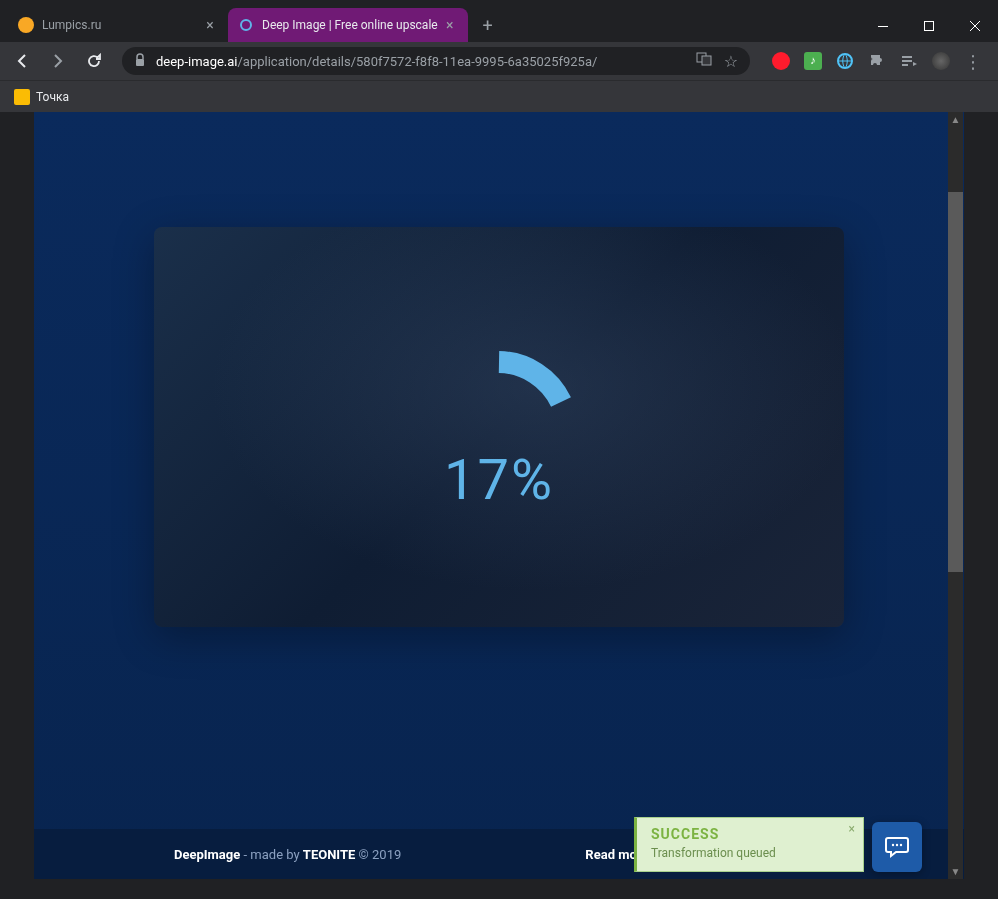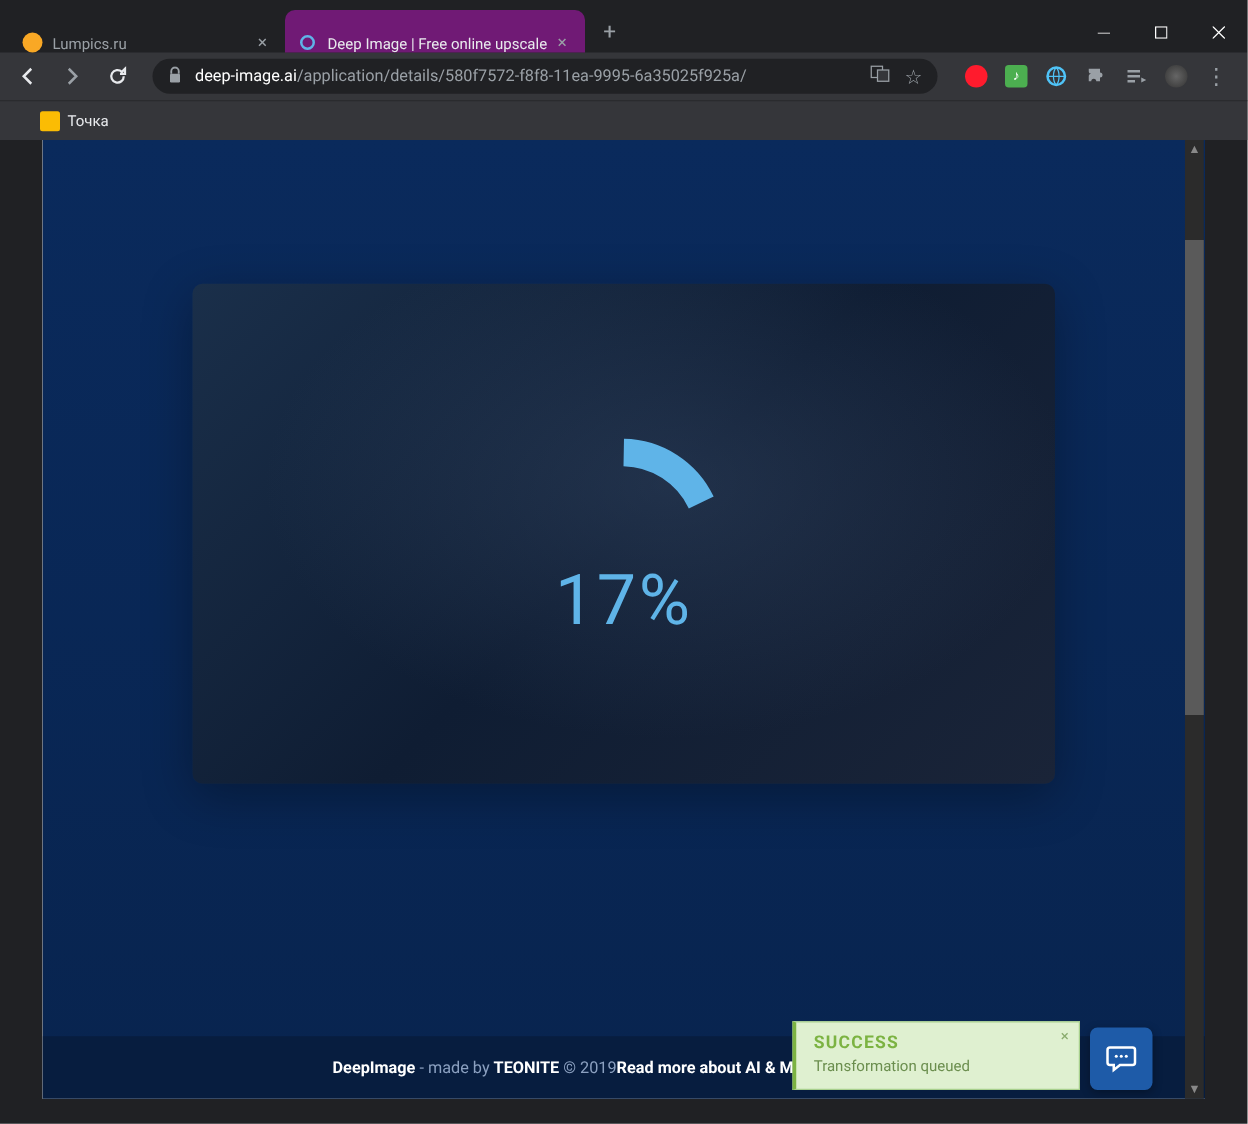--- a/index.html
+++ b/index.html
@@ -1,55 +1,55 @@
 <!DOCTYPE html>
 <html><head>
 <meta charset="utf-8">
 <style>
 *{margin:0;padding:0;box-sizing:border-box;font-family:-apple-system,BlinkMacSystemFont,"Segoe UI",Roboto,sans-serif}
 body{background:#202124;width:998px;height:899px;overflow:hidden;position:relative}
 .titlebar{height:42px;background:#202124;display:flex;align-items:flex-end}
 .tabs{display:flex;height:34px;margin-left:8px;flex:1}
-.tab{display:flex;align-items:flex-end;padding:0 10px;height:34px;min-width:220px;max-width:240px;position:relative;cursor:pointer;border-radius:8px 8px 0 0}
+.tab{display:flex;align-items:center;padding:0 10px;height:34px;min-width:220px;max-width:240px;position:relative;cursor:pointer;border-radius:8px 8px 0 0}
 .tab.inactive{color:#9aa0a6}
 .tab.active{background:#701a75;color:#e8eaed}
 .tab-icon{width:16px;height:16px;margin-right:8px;flex-shrink:0}
 .tab-title{font-size:12px;white-space:nowrap;overflow:hidden;text-overflow:ellipsis;flex:1}
 .tab-close{width:16px;height:16px;display:flex;align-items:center;justify-content:center;color:#9aa0a6;font-size:14px;margin-left:4px}
 .new-tab{width:28px;height:28px;display:flex;align-items:center;justify-content:center;color:#9aa0a6;font-size:18px;margin-left:6px;align-self:center}
 .window-controls{display:flex;margin-left:auto}
 .win-btn{width:46px;height:32px;display:flex;align-items:center;justify-content:center;color:#fff}
 .toolbar{height:38px;background:#35363a;display:flex;align-items:center;padding:0 8px;gap:8px}
 .nav-btn{width:28px;height:28px;display:flex;align-items:center;justify-content:center;color:#9aa0a6;border-radius:50%}
 .nav-btn.enabled{color:#e8eaed}
 .addr{flex:1;height:28px;background:#202124;border-radius:14px;display:flex;align-items:center;padding:0 12px;margin:0 6px}
 .lock{color:#9aa0a6;margin-right:10px}
 .url{color:#e8eaed;font-size:13px;flex:1}
 .url .domain{color:#fff}
 .url .path{color:#9aa0a6}
 .ext-icons{display:flex;align-items:center;gap:14px;padding:0 8px}
 .ext{width:18px;height:18px;display:flex;align-items:center;justify-content:center}
-.bookmarks{height:32px;background:#35363a;display:flex;align-items:center;padding:0 24px;border-top:1px solid #2a2b2e}
+.bookmarks{height:32px;background:#35363a;display:flex;align-items:center;padding:0 6px;border-top:1px solid #2a2b2e}
 .bm{display:flex;align-items:center;gap:6px;color:#e8eaed;font-size:12px;padding:4px 8px}
 .bm-icon{width:16px;height:16px;background:#fbbc04;border-radius:2px}
 .viewport{position:absolute;top:112px;left:34px;right:34px;bottom:20px;background:#fff;overflow:hidden}
 .page{width:100%;height:100%;background:linear-gradient(180deg,#0a2a5c 0%,#08244f 100%);position:relative;overflow:hidden}
 .header{height:56px;display:flex;align-items:center;justify-content:space-between;padding:0 120px 0 120px}
 .logo{display:flex;align-items:center;gap:12px}
 .logo-icon{width:32px;height:20px}
 .logo-text{color:#fff;font-weight:700;font-size:15px;letter-spacing:0.3px}
 .burger{width:26px;height:20px;display:flex;flex-direction:column;justify-content:space-between;cursor:pointer}
 .burger span{height:3px;background:#fff;border-radius:1px}
 .main{display:flex;justify-content:center;padding-top:115px}
 .card{width:690px;height:400px;background:linear-gradient(135deg,#1a2f4a 0%,#0f1d33 50%,#1a2438 100%);border-radius:8px;position:relative;display:flex;align-items:center;justify-content:center;box-shadow:0 10px 40px rgba(0,0,0,0.3)}
 .card::before{content:"";position:absolute;inset:0;background:radial-gradient(ellipse at 55% 40%,rgba(60,80,110,0.4) 0%,transparent 60%);border-radius:8px}
 .progress-wrap{position:relative;text-align:center;z-index:2}
 .arc{width:180px;height:90px;margin:0 auto;position:relative}
 .percent{color:#5fb4e8;font-size:56px;font-weight:400;margin-top:15px;letter-spacing:2px}
-.footer{position:absolute;bottom:0;left:0;right:0;height:50px;background:#071d3f;display:flex;align-items:center;justify-content:center;padding:0 140px;color:#fff;font-size:13px}
+.footer{position:absolute;bottom:0;left:0;right:0;height:50px;background:#071d3f;display:flex;align-items:center;justify-content:space-between;padding:0 140px;color:#fff;font-size:13px}
 .footer-left{color:#8ba0c0}
 .footer-left strong{color:#fff;font-weight:700}
 .footer-right{font-weight:700}
 .toast{position:absolute;bottom:7px;right:100px;width:230px;height:55px;background:#dff0d0;border:1px solid #a8d08d;border-left:3px solid #7cb342;padding:8px 14px}
 .toast-title{color:#7cb342;font-weight:700;font-size:14px;letter-spacing:1px;text-transform:uppercase}
 .toast-msg{color:#6b8e4e;font-size:12px;margin-top:4px}
 .toast-close{position:absolute;top:4px;right:8px;color:#8aab6e;font-size:12px}
 .chat-btn{position:absolute;bottom:7px;right:42px;width:50px;height:50px;background:#1e5ba8;border-radius:6px;display:flex;align-items:center;justify-content:center;box-shadow:0 2px 8px rgba(0,0,0,0.3)}
 .scrollbar{position:absolute;right:35px;top:112px;width:15px;bottom:20px;background:#2b2b2b}
 .scroll-thumb{position:absolute;top:80px;width:15px;height:380px;background:#5a5a5a;right:0}

